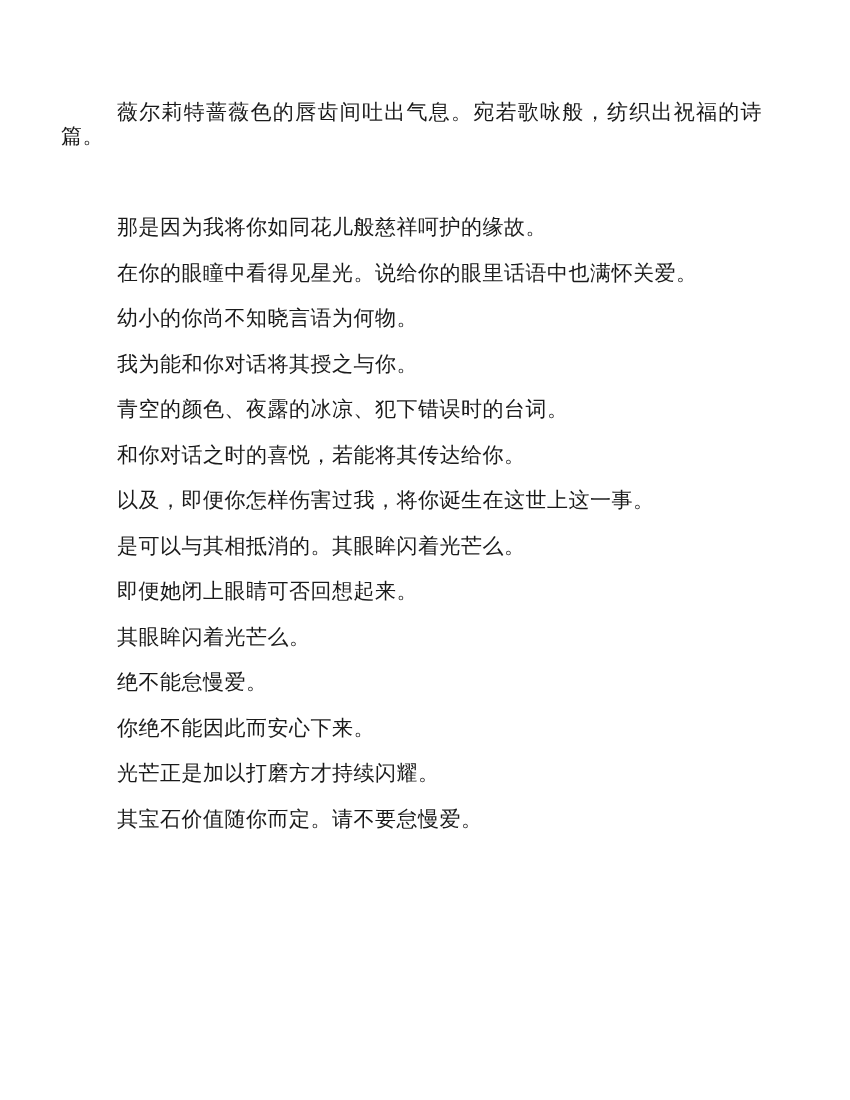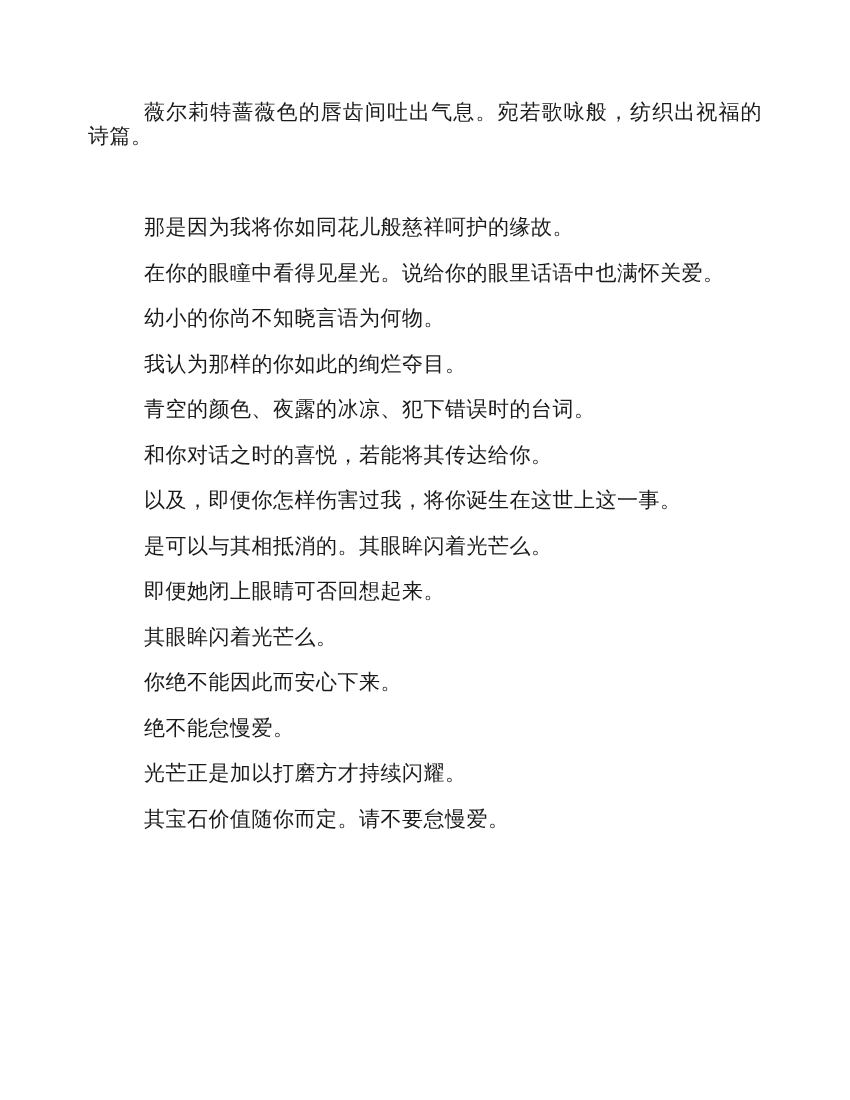--- a/index.html
+++ b/index.html
@@ -7,21 +7,21 @@
     padding: 0;
     background: #ffffff;
   }
   .page {
     position: relative;
     width: 850px;
     height: 1100px;
     margin: 0 auto;
     background: #ffffff;
     box-sizing: border-box;
-    padding: 100px 88px 0 88px;
+    padding: 100px 88px 0 61px;
     overflow: hidden;
     font-family: "Liberation Serif", "DejaVu Serif", serif;
     font-size: 21px;
     line-height: 24px;
     letter-spacing: 0.5px;
     color: #1a1a1a;
     text-align: justify;
   }
   .para {
     margin: 0 0 21.5px 0;
@@ -31,24 +31,24 @@
 </style>
 </head>
 <body>
 
 <div class="page">
   <p class="para">薇尔莉特蔷薇色的唇齿间吐出气息。宛若歌咏般，纺织出祝福的诗篇。</p>
   <p class="para"></p>
   <p class="para">那是因为我将你如同花儿般慈祥呵护的缘故。</p>
   <p class="para">在你的眼瞳中看得见星光。说给你的眼里话语中也满怀关爱。</p>
   <p class="para">幼小的你尚不知晓言语为何物。</p>
-  <p class="para">我认为那样的你如此的绚烂夺目。</p>
+  <p class="para">我为能和你对话将其授之与你。</p>
   <p class="para">青空的颜色、夜露的冰凉、犯下错误时的台词。</p>
   <p class="para">和你对话之时的喜悦，若能将其传达给你。</p>
   <p class="para">以及，即便你怎样伤害过我，将你诞生在这世上这一事。</p>
   <p class="para">是可以与其相抵消的。其眼眸闪着光芒么。</p>
   <p class="para">即便她闭上眼睛可否回想起来。</p>
   <p class="para">其眼眸闪着光芒么。</p>
+  <p class="para">绝不能怠慢爱。</p>
   <p class="para">你绝不能因此而安心下来。</p>
-  <p class="para">绝不能怠慢爱。</p>
   <p class="para">光芒正是加以打磨方才持续闪耀。</p>
   <p class="para">其宝石价值随你而定。请不要怠慢爱。</p>
 </div>
 
 </body></html>

